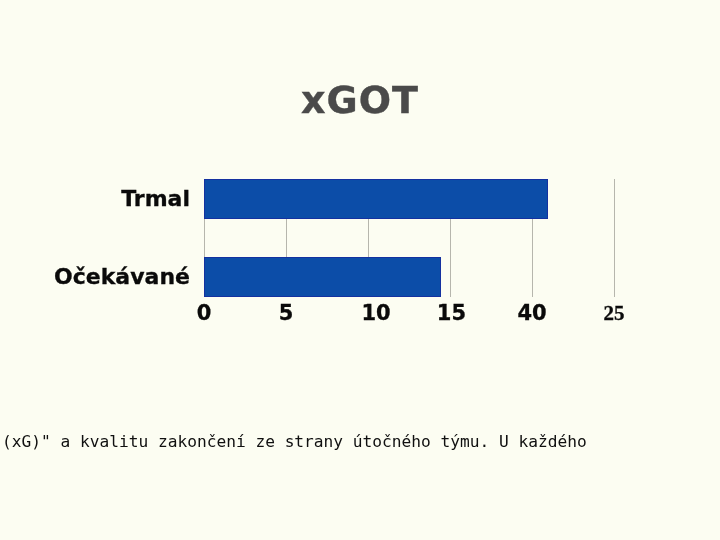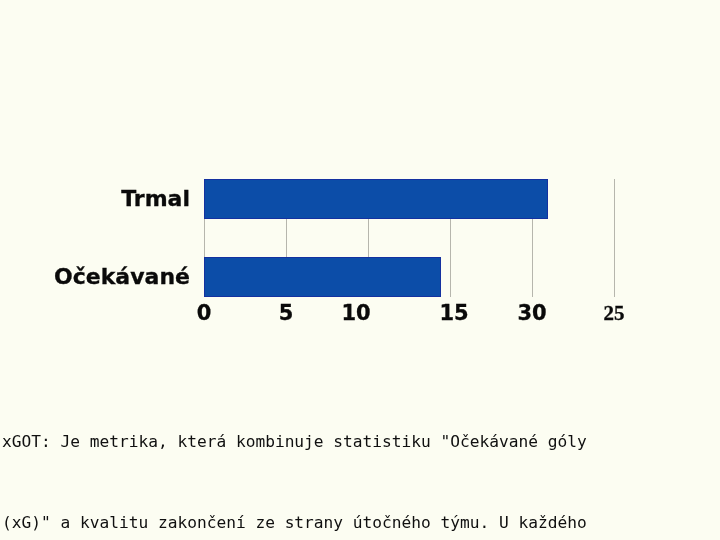--- a/index.html
+++ b/index.html
@@ -120,20 +120,21 @@
   }
   #caption div {
     white-space: pre;
   }
 </style>
 </head>
 <body>
 
 <div id="page">
 
+  <div id="chart-title">xGOT</div>
 
   <div id="chart">
     <div id="plot">
 
       <div class="gridline" style="left:0px;"></div>
       <div class="gridline" style="left:82px;"></div>
       <div class="gridline" style="left:164px;"></div>
       <div class="gridline" style="left:246px;"></div>
       <div class="gridline" style="left:328px;"></div>
       <div class="gridline" style="left:410px;"></div>
@@ -143,27 +144,26 @@
         <div class="bar" style="width:344px;"></div>
       </div>
 
       <div class="bar-row" style="top:78px;">
         <span class="cat-label">Očekávané</span>
         <div class="bar" style="width:237px;"></div>
       </div>
 
       <div class="tick-label" style="left:0px;">0</div>
       <div class="tick-label" style="left:82px;">5</div>
-      <div class="tick-label" style="left:152px;">10</div>
-      <div class="tick-label" style="left:250px;">15</div>
-      <div class="tick-label" style="left:328px;">30</div>
+      <div class="tick-label" style="left:172px;">10</div>
+      <div class="tick-label" style="left:232px;text-align:right;">15</div>
+      <div class="tick-label" style="left:328px;">40</div>
       <div class="tick-label" style="left:410px;font-family:Liberation Serif, serif;">25</div>
 
     </div>
   </div>
 
   <div id="caption">
-    <div>xGOT: Je metrika, která kombinuje statistiku "Očekávané góly</div>
     <div>(xG)" a kvalitu zakončení ze strany útočného týmu. U každého</div>
     
   </div>
 
 </div>
 
 </body></html>

